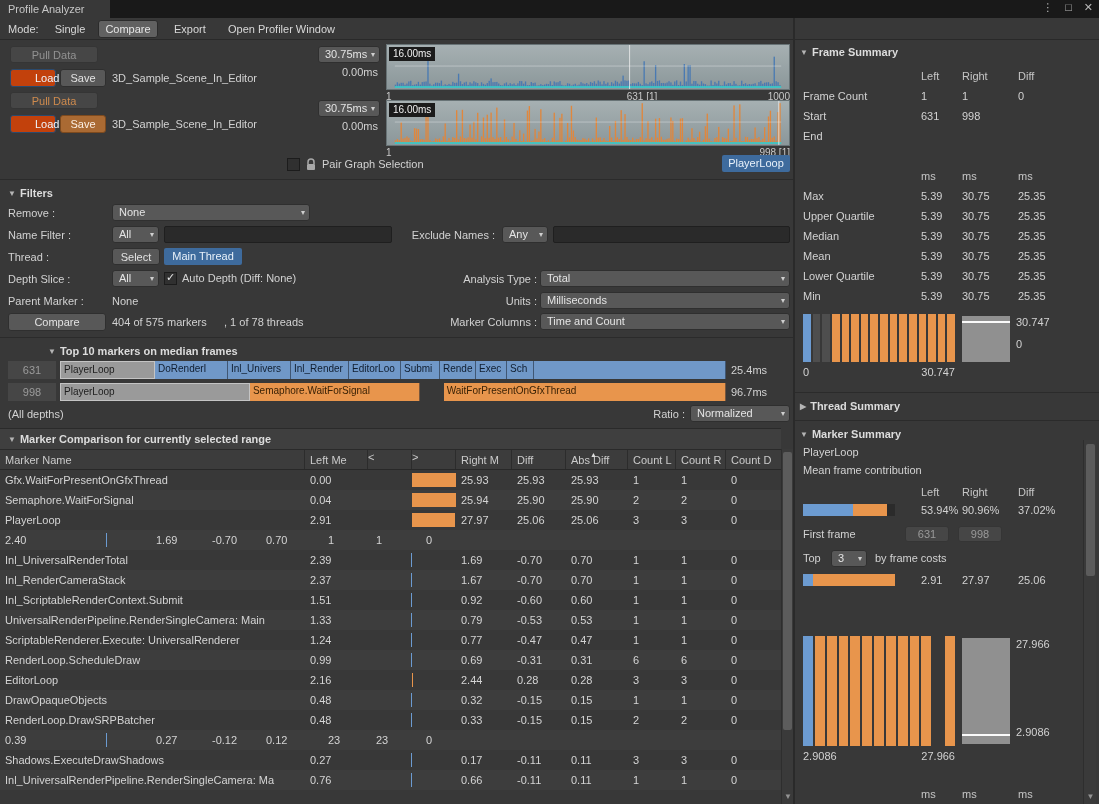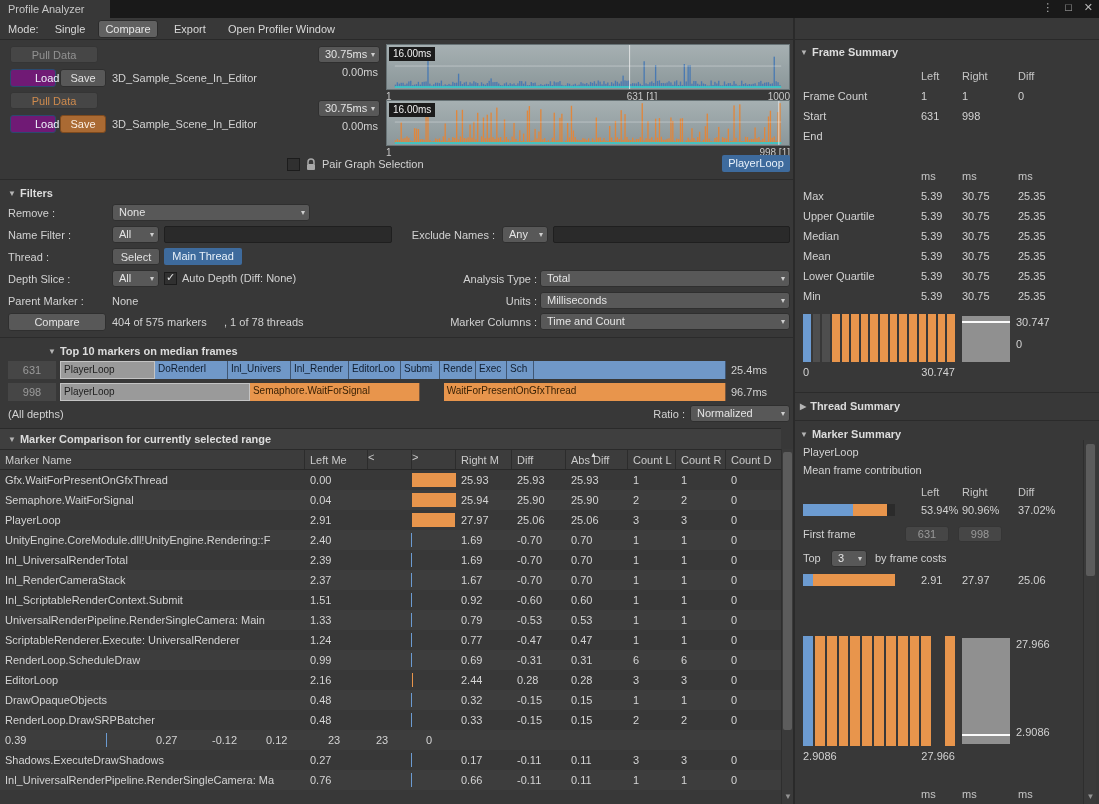--- a/index.html
+++ b/index.html
@@ -15,21 +15,21 @@
   .win-controls{position:absolute;right:6px;top:1px;display:flex;gap:12px;color:#b8b8b8;}
   .win-controls span{cursor:default;}
   .toolbar{position:absolute;top:18px;left:0;width:100%;height:22px;background:#383838;border-bottom:1px solid #292929;box-sizing:border-box;}
   .tb-flat{position:absolute;color:#d8d8d8;line-height:17px;text-align:center;white-space:nowrap;}
   .tb-btn{position:absolute;background:#616161;border:1px solid #2b2b2b;border-radius:3px;text-align:center;
     line-height:16px;box-sizing:border-box;color:#e6e6e6;}
   .btn{position:absolute;background:#585858;border:1px solid #2f2f2f;border-radius:3px;color:#e2e2e2;
     text-align:center;box-siz ing:border-box;box-sizing:border-box;line-height:16px;}
   .btn.disabled{background:#464646;border-color:#353535;color:#929292;}
   .btn.warm{background:#464646;border-color:#353535;color:#cf8b4e;}
-  .btn.blue{background:#701a75;border-color:#2a4a6e;color:#eef4fb;padding-left:24px;}
+  .btn.blue{background:#c2410c;border-color:#2a4a6e;color:#eef4fb;padding-left:24px;}
   .btn.orange{background:#aa6a33;border-color:#7d4a1e;color:#fbeee2;}
   .btn.gray{background:#464646;border-color:#353535;color:#9a9a9a;}
   .dd{position:absolute;background:#585858;border:1px solid #2f2f2f;border-radius:3px;color:#e4e4e4;
     padding-left:6px;box-sizing:border-box;line-height:15px;overflow:hidden;white-space:nowrap;}
   .dd .arrow{position:absolute;right:4px;top:0;font-size:8px;line-height:15px;color:#cfcfcf;}
   .input{position:absolute;background:#2a2a2a;border:1px solid #1f1f1f;border-radius:2px;box-sizing:border-box;
     color:#dddddd;padding:0 4px;font-family:"Liberation Sans",sans-serif;font-size:11px;outline:none;}
   .tag{position:absolute;background:#3e6b9d;color:#e8f1fa;text-align:center;border-radius:2px;line-height:17px;
     overflow:hidden;white-space:nowrap;}
   .checkbox{position:absolute;background:#303030;border:1px solid #1c1c1c;width:13px;height:13px;box-sizing:border-box;}
@@ -717,21 +717,20 @@
           <div class="hbar orange" style="width: 96.6448%;"></div>
         </div>
         <div class="cell c-right">27.97</div>
         <div class="cell c-diff">25.06</div>
         <div class="cell c-abs">25.06</div>
         <div class="cell c-cl">3</div>
         <div class="cell c-cr">3</div>
         <div class="cell c-cd">0</div>
       </div>
       <div class="t-row alt">
-        <div class="cell c-name">UnityEngine.CoreModule.dll!UnityEngine.Rendering::F</div>
         <div class="cell c-left">2.40</div>
         <div class="cell c-lt">
           <div class="hbar blue" style="width: 2.69958%;"></div>
         </div>
         <div class="cell c-gt"></div>
         <div class="cell c-right">1.69</div>
         <div class="cell c-diff">-0.70</div>
         <div class="cell c-abs">0.70</div>
         <div class="cell c-cl">1</div>
         <div class="cell c-cr">1</div>

